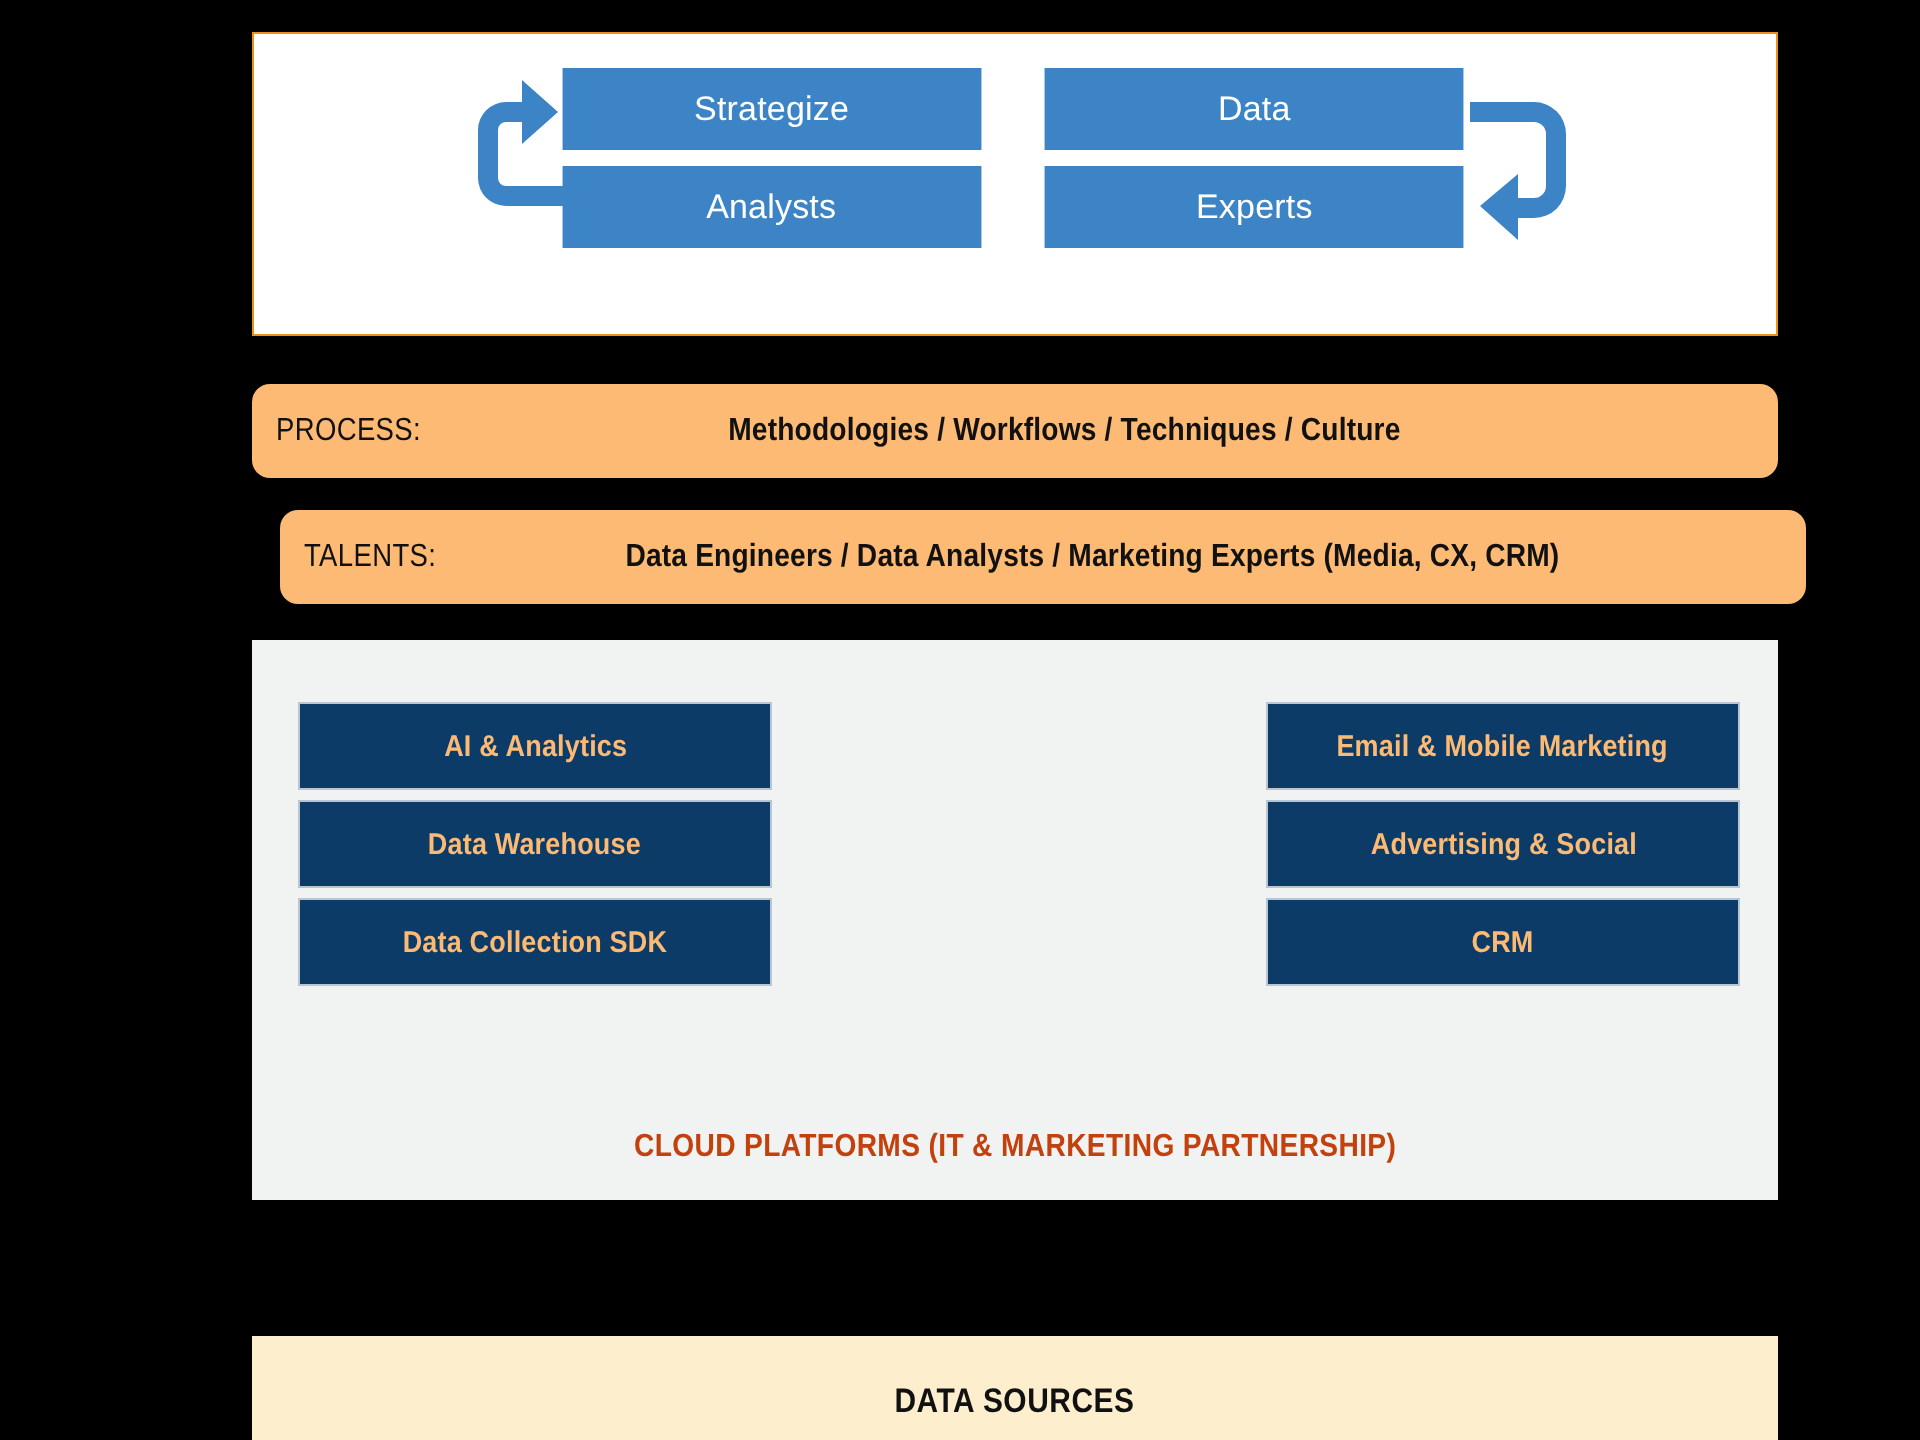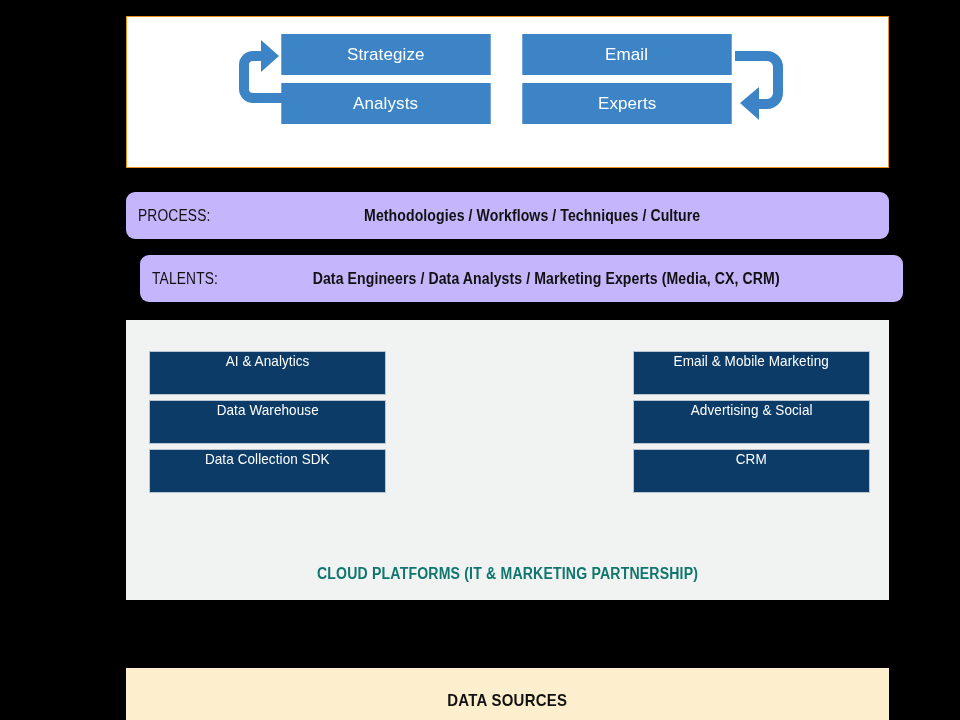--- a/index.html
+++ b/index.html
@@ -64,21 +64,21 @@
     pointer-events: none;
   }
   .arrow-left  { left: 100px; top: 20px;  width: 56px; height: 80px; }
   .arrow-right { left: 608px; top: 20px;  width: 62px; height: 86px; }
 
   
   .band {
     position: absolute;
     left: 126px;
     width: 763px;
-    background: #c4b5fd;
+    background: #fdba74;
     border-radius: 9px;
     display: flex;
     align-items: center;
     padding-left: 23px;
   }
   .band-process { top: 192px; height: 47px; }
   .band-talents { top: 255px; height: 47px; margin-left: 14px; }
 
   .band-label {
     position: absolute;
@@ -129,38 +129,38 @@
   .col-1 { left: 0px; }
   .col-2 { left: 240px; }
   .col-3 { left: 484px; }
 
   .tile {
     width: 237px;
     height: 44px;
     margin-bottom: 5px;
     background: #0b3b66;
     border: 1px solid #b9c6d2;
-    color: #ffffff;
-    display: flex;
-    align-items: flex-start;
+    color: #fdba74;
+    display: flex;
+    align-items: center;
     justify-content: center;
     font-size: 15px;
-    font-weight: 400;
+    font-weight: 700;
     letter-spacing: 0.1px;
     white-space: nowrap;
   }
   .tile > span { transform: scaleX(0.9); display: inline-block; }
 
   .cloud-caption {
     position: absolute;
     left: 0;
     top: 245px;
     width: 763px;
     text-align: center;
-    color: #0f766e;
+    color: #c2410c;
     font-size: 16px;
     font-weight: 600;
     letter-spacing: 0.2px;
   }
   .cloud-caption > span { transform: scaleX(0.88); display: inline-block; }
 
   
   .datasources {
     position: absolute;
     left: 126px;
@@ -190,21 +190,21 @@
 
     <svg class="cycle-arrow arrow-left" viewBox="0 0 56 80" aria-hidden="true">
       <path d="M56,66 L26,66 A14,14 0 0 1 12,52 L12,28 A14,14 0 0 1 26,14 L34,14 L34,3 L52,19 L34,35 L34,24 L26,24 A4,4 0 0 0 22,28 L22,52 A4,4 0 0 0 26,56 L56,56 Z" fill="#3d84c6"></path>
     </svg>
 
     <div class="cycle-grid">
       <div class="cycle-box cb-strategize">
         <span>Strategize</span>
       </div>
       <div class="cycle-box cb-plan">
-        <span>Email</span>
+        <span>Data</span>
       </div>
       <div class="cycle-box cb-optimize">
         <span>Analysts</span>
       </div>
       <div class="cycle-box cb-measure">
         <span>Experts</span>
       </div>
     </div>
 
     <svg class="cycle-arrow arrow-right" viewBox="0 0 62 86" aria-hidden="true">

